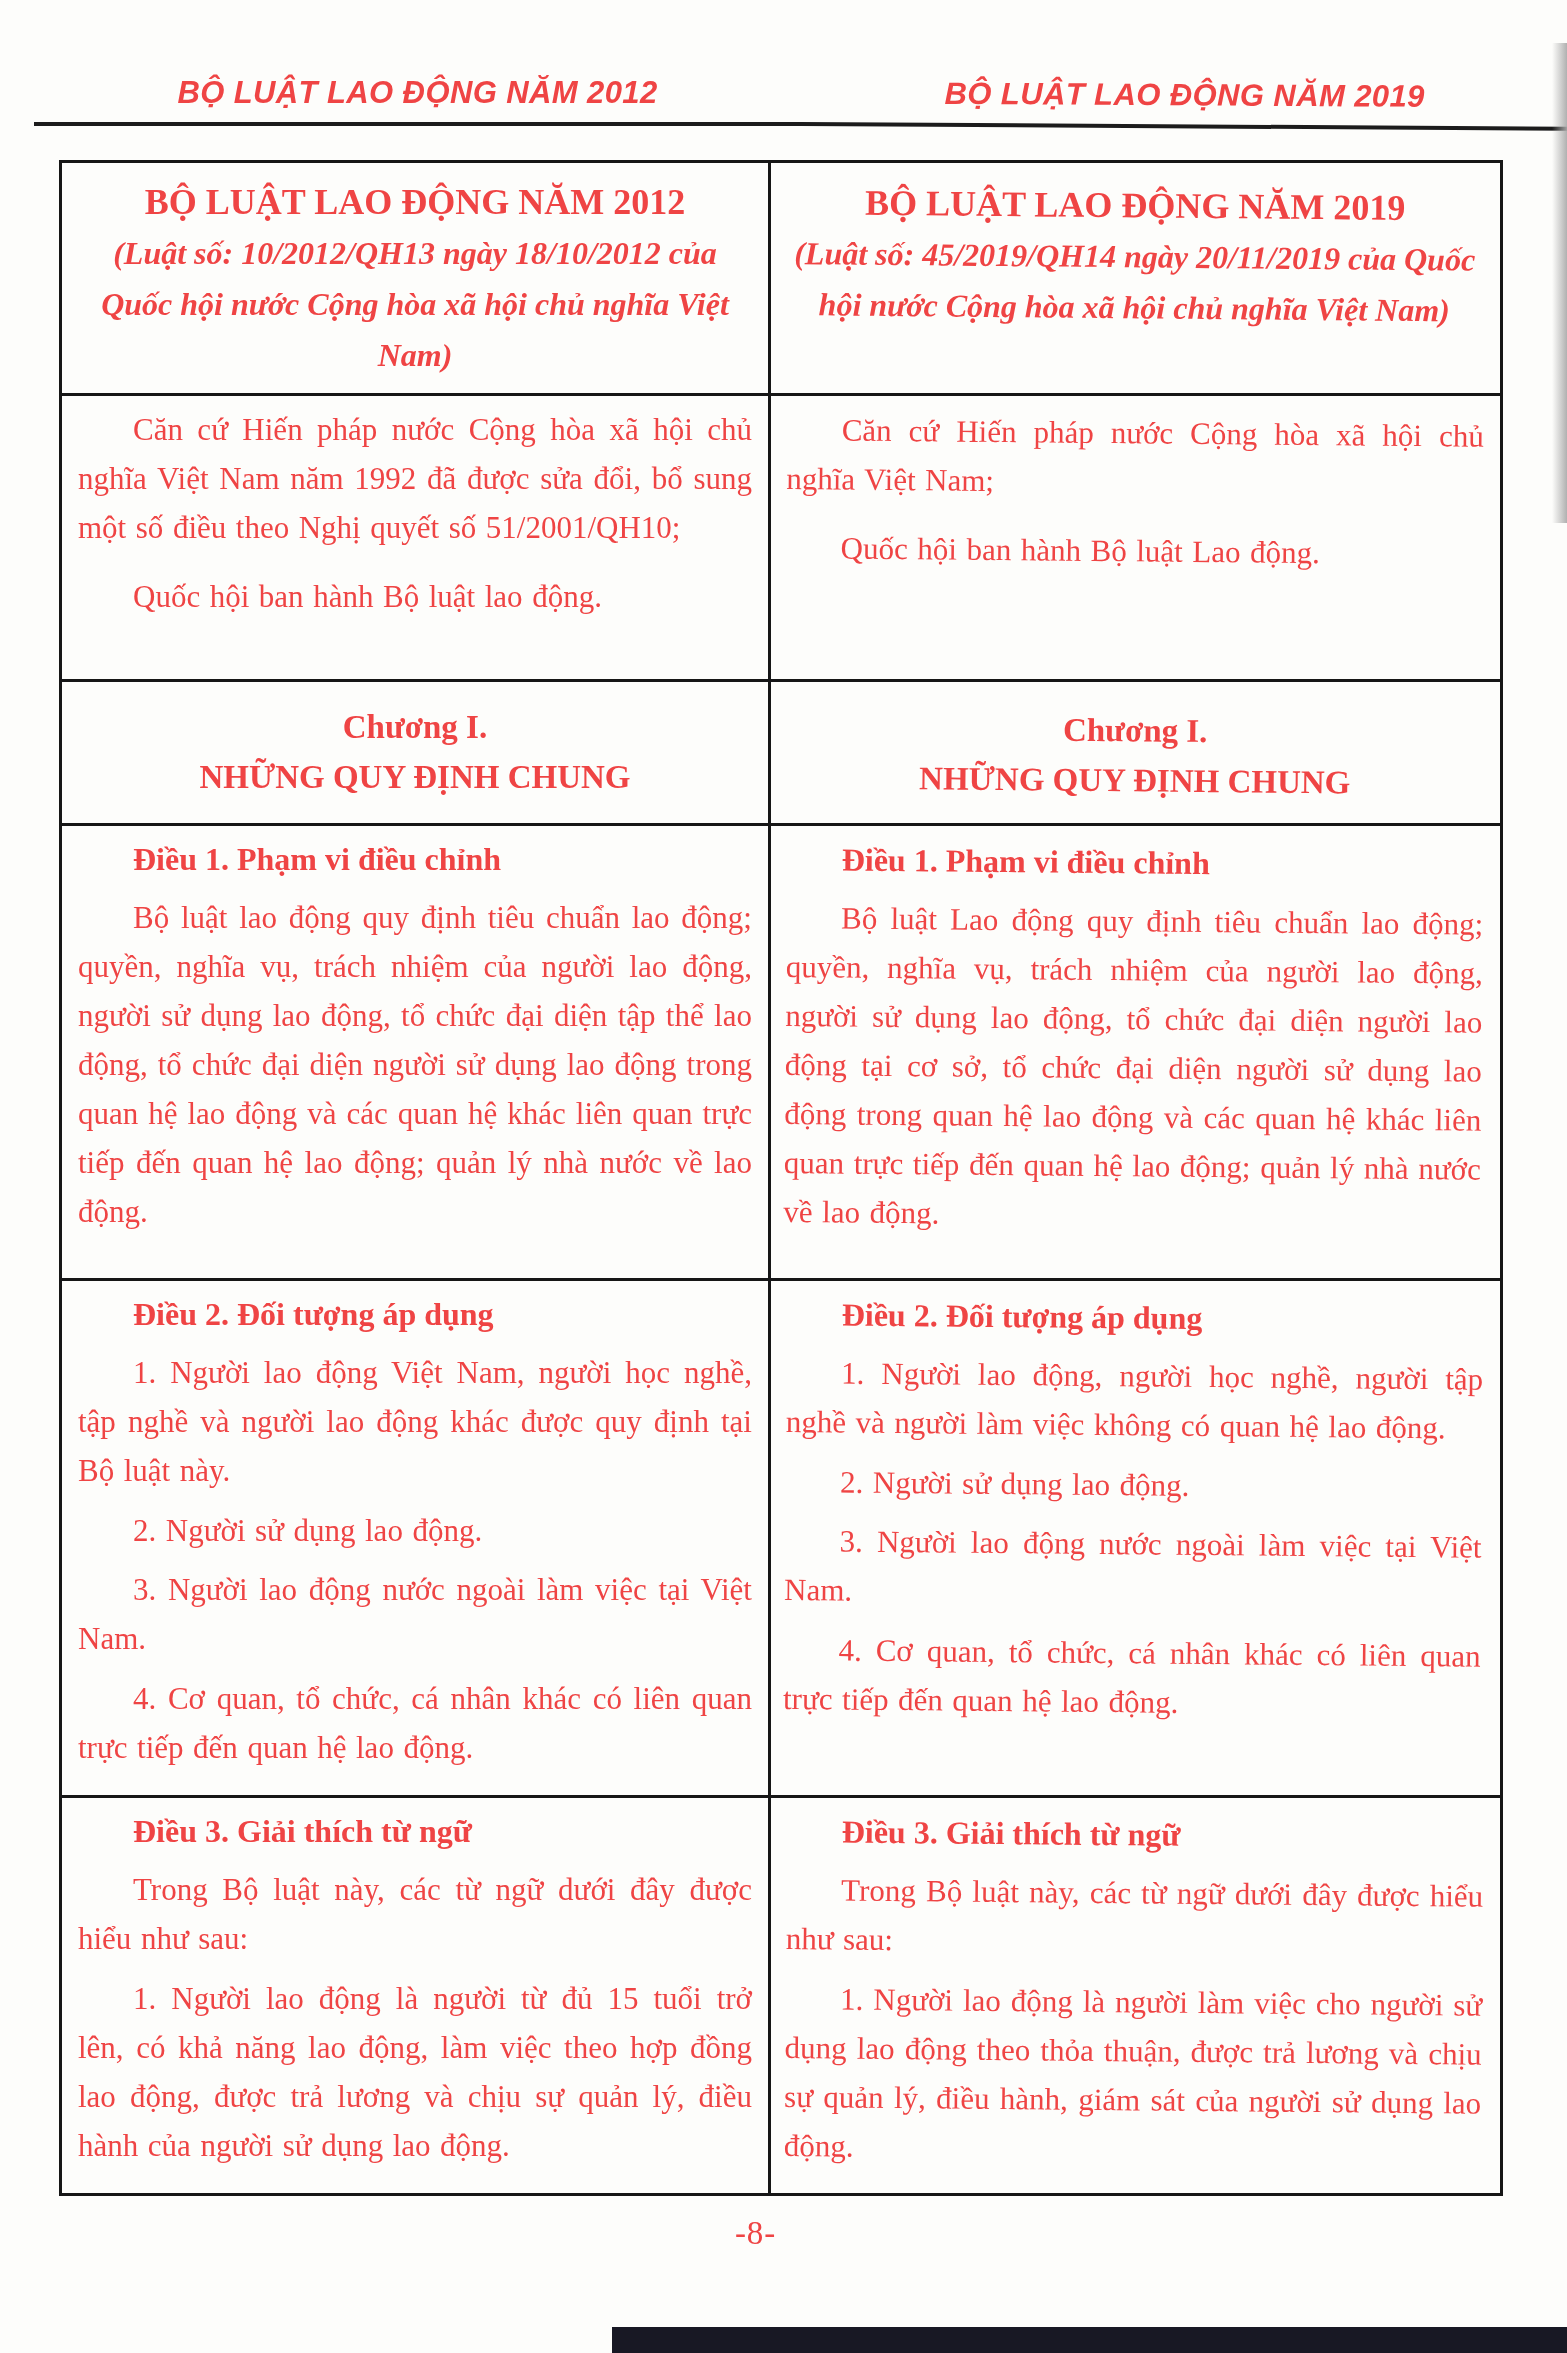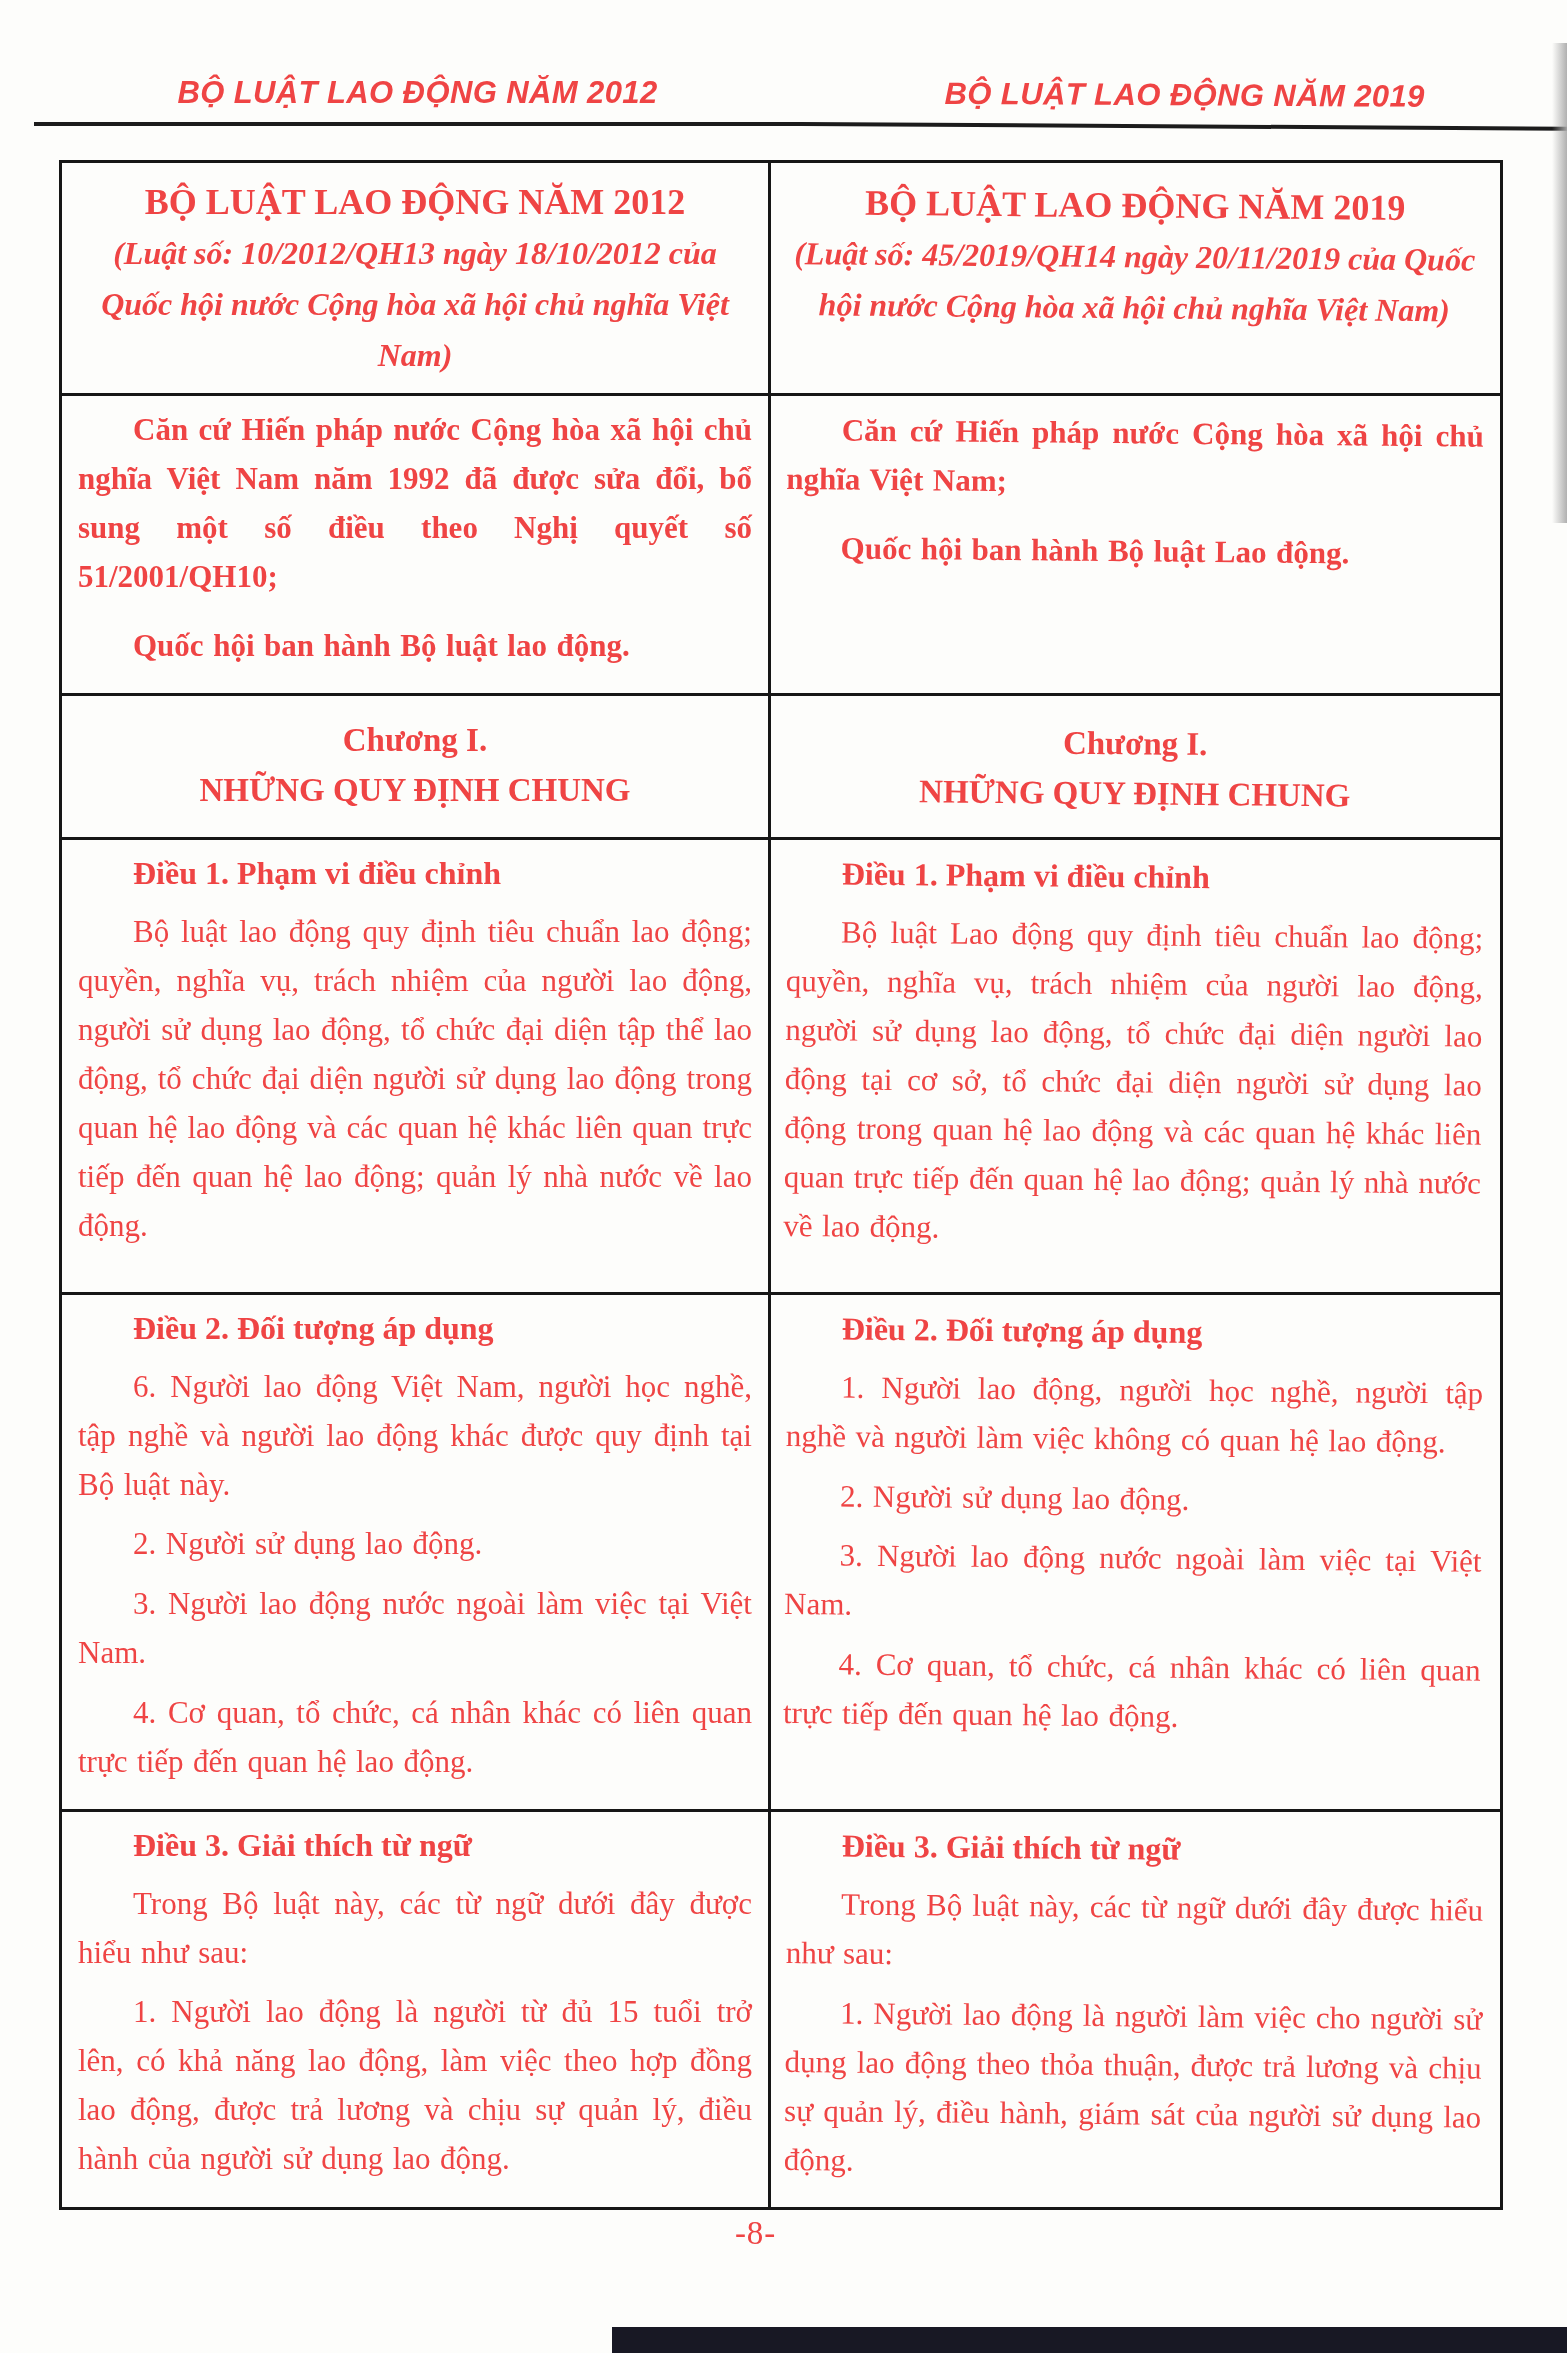--- a/index.html
+++ b/index.html
@@ -122,21 +122,21 @@
           </div>
         </td>
         <td>
           <div class="cellwrap tilt">
             <p class="law-title">BỘ LUẬT LAO ĐỘNG NĂM 2019</p>
             <p class="law-subtitle">(Luật số: 45/2019/QH14 ngày 20/11/2019 của Quốc hội nước Cộng hòa xã hội chủ nghĩa Việt  Nam)</p>
           </div>
         </td>
       </tr>
 
-      <tr style="height:286px;font-weight:bold;">
+      <tr style="height:286px;">
         <td>
           <div class="cellwrap">
             <p class="body-p">Căn cứ Hiến pháp nước Cộng hòa xã hội chủ nghĩa Việt Nam năm 1992 đã được sửa đổi, bổ sung một số điều theo Nghị quyết số 51/2001/QH10;</p>
             <p class="body-p gap-top">Quốc hội ban hành Bộ luật lao động.</p>
           </div>
         </td>
         <td>
           <div class="cellwrap tilt">
             <p class="body-p">Căn cứ Hiến pháp nước Cộng hòa xã hội chủ nghĩa Việt Nam;</p>
             <p class="body-p gap-top">Quốc hội ban hành Bộ luật Lao động.</p>
@@ -171,21 +171,21 @@
             <p class="art-heading">Điều 1. Phạm vi điều chỉnh</p>
             <p class="body-p">Bộ luật Lao động quy định tiêu chuẩn lao động; quyền, nghĩa vụ, trách nhiệm của người lao động, người sử dụng lao động, tổ chức đại diện người lao động tại cơ sở, tổ chức đại diện người sử dụng lao động trong quan hệ lao động và các quan hệ khác liên quan trực tiếp đến quan hệ lao động; quản lý nhà nước về lao động.</p>
           </div>
         </td>
       </tr>
 
       <tr style="height:487px;margin-left:8px;">
         <td>
           <div class="cellwrap">
             <p class="art-heading">Điều 2. Đối tượng áp dụng</p>
-            <p class="body-p">6. Người lao động Việt Nam, người học nghề, tập nghề và người lao động khác được quy định tại Bộ luật này.</p>
+            <p class="body-p">1. Người lao động Việt Nam, người học nghề, tập nghề và người lao động khác được quy định tại Bộ luật này.</p>
             <p class="body-p">2. Người sử dụng lao động.</p>
             <p class="body-p">3. Người lao động nước ngoài làm việc tại Việt Nam.</p>
             <p class="body-p">4. Cơ quan, tổ chức, cá nhân khác có liên quan trực tiếp đến quan hệ lao động.</p>
           </div>
         </td>
         <td>
           <div class="cellwrap tilt">
             <p class="art-heading">Điều 2. Đối tượng áp dụng</p>
             <p class="body-p">1. Người lao động, người học nghề, người tập nghề và người làm việc không có quan hệ lao động.</p>
             <p class="body-p">2. Người sử dụng lao động.</p>

